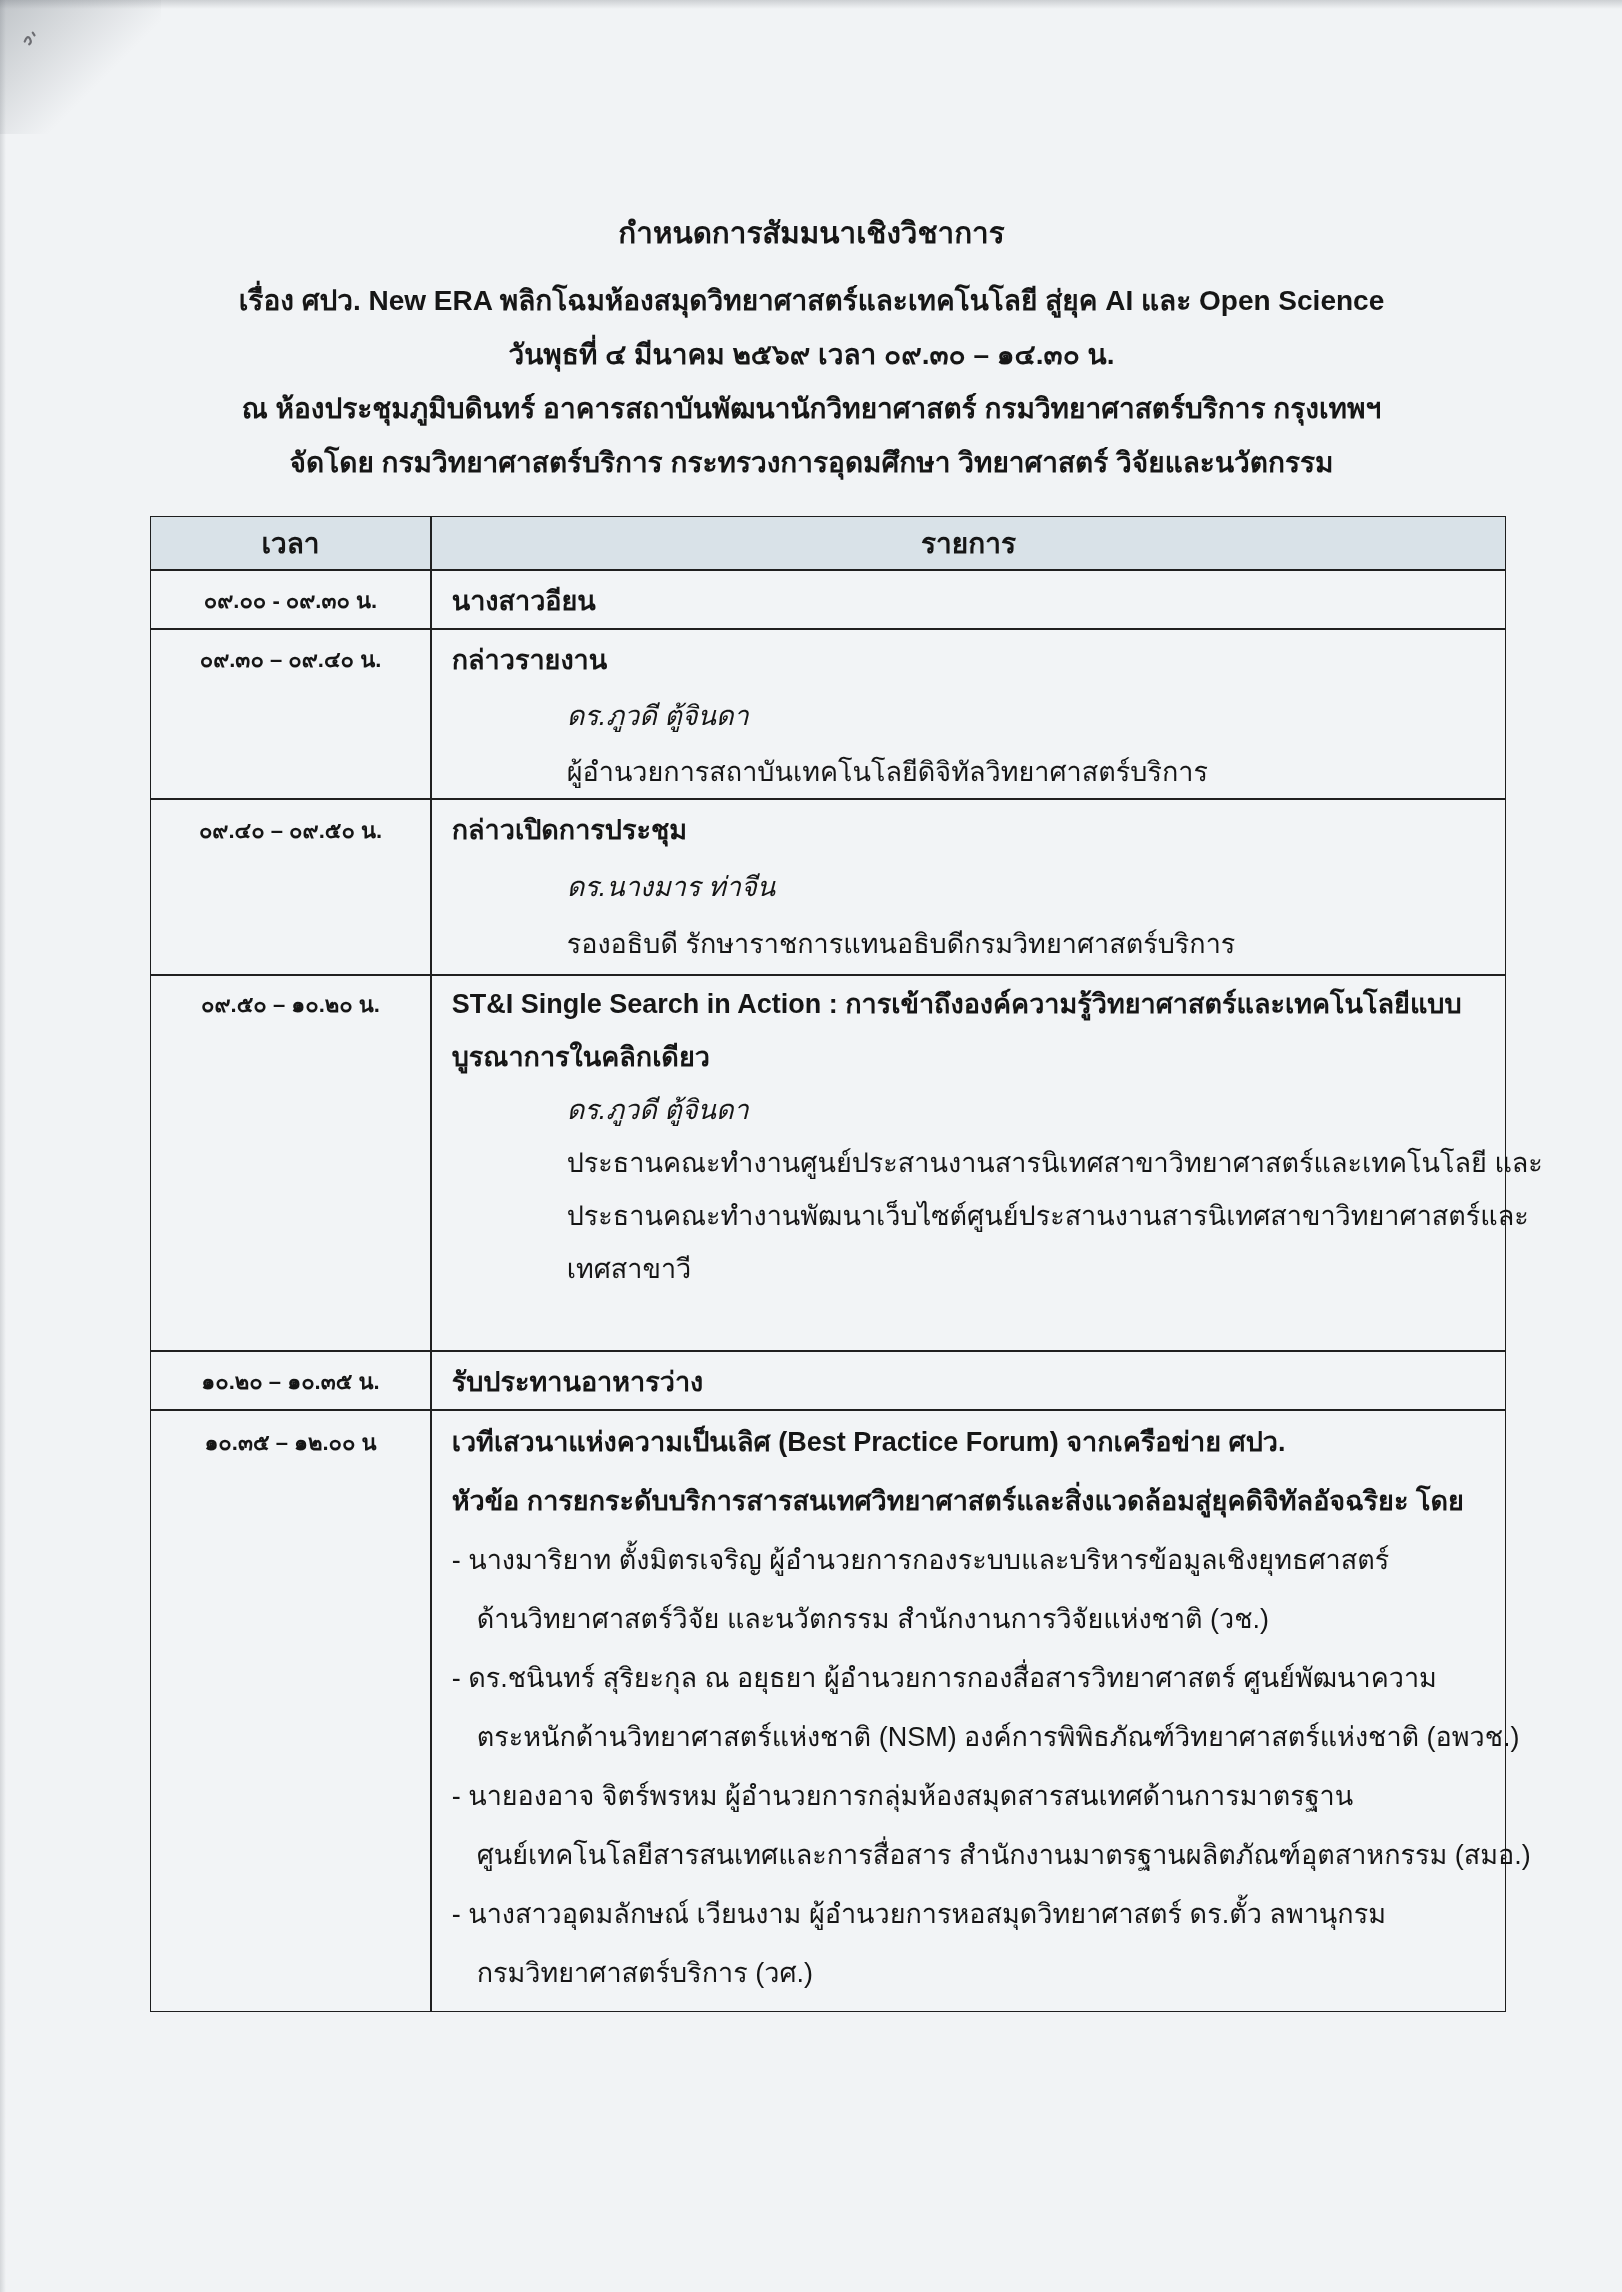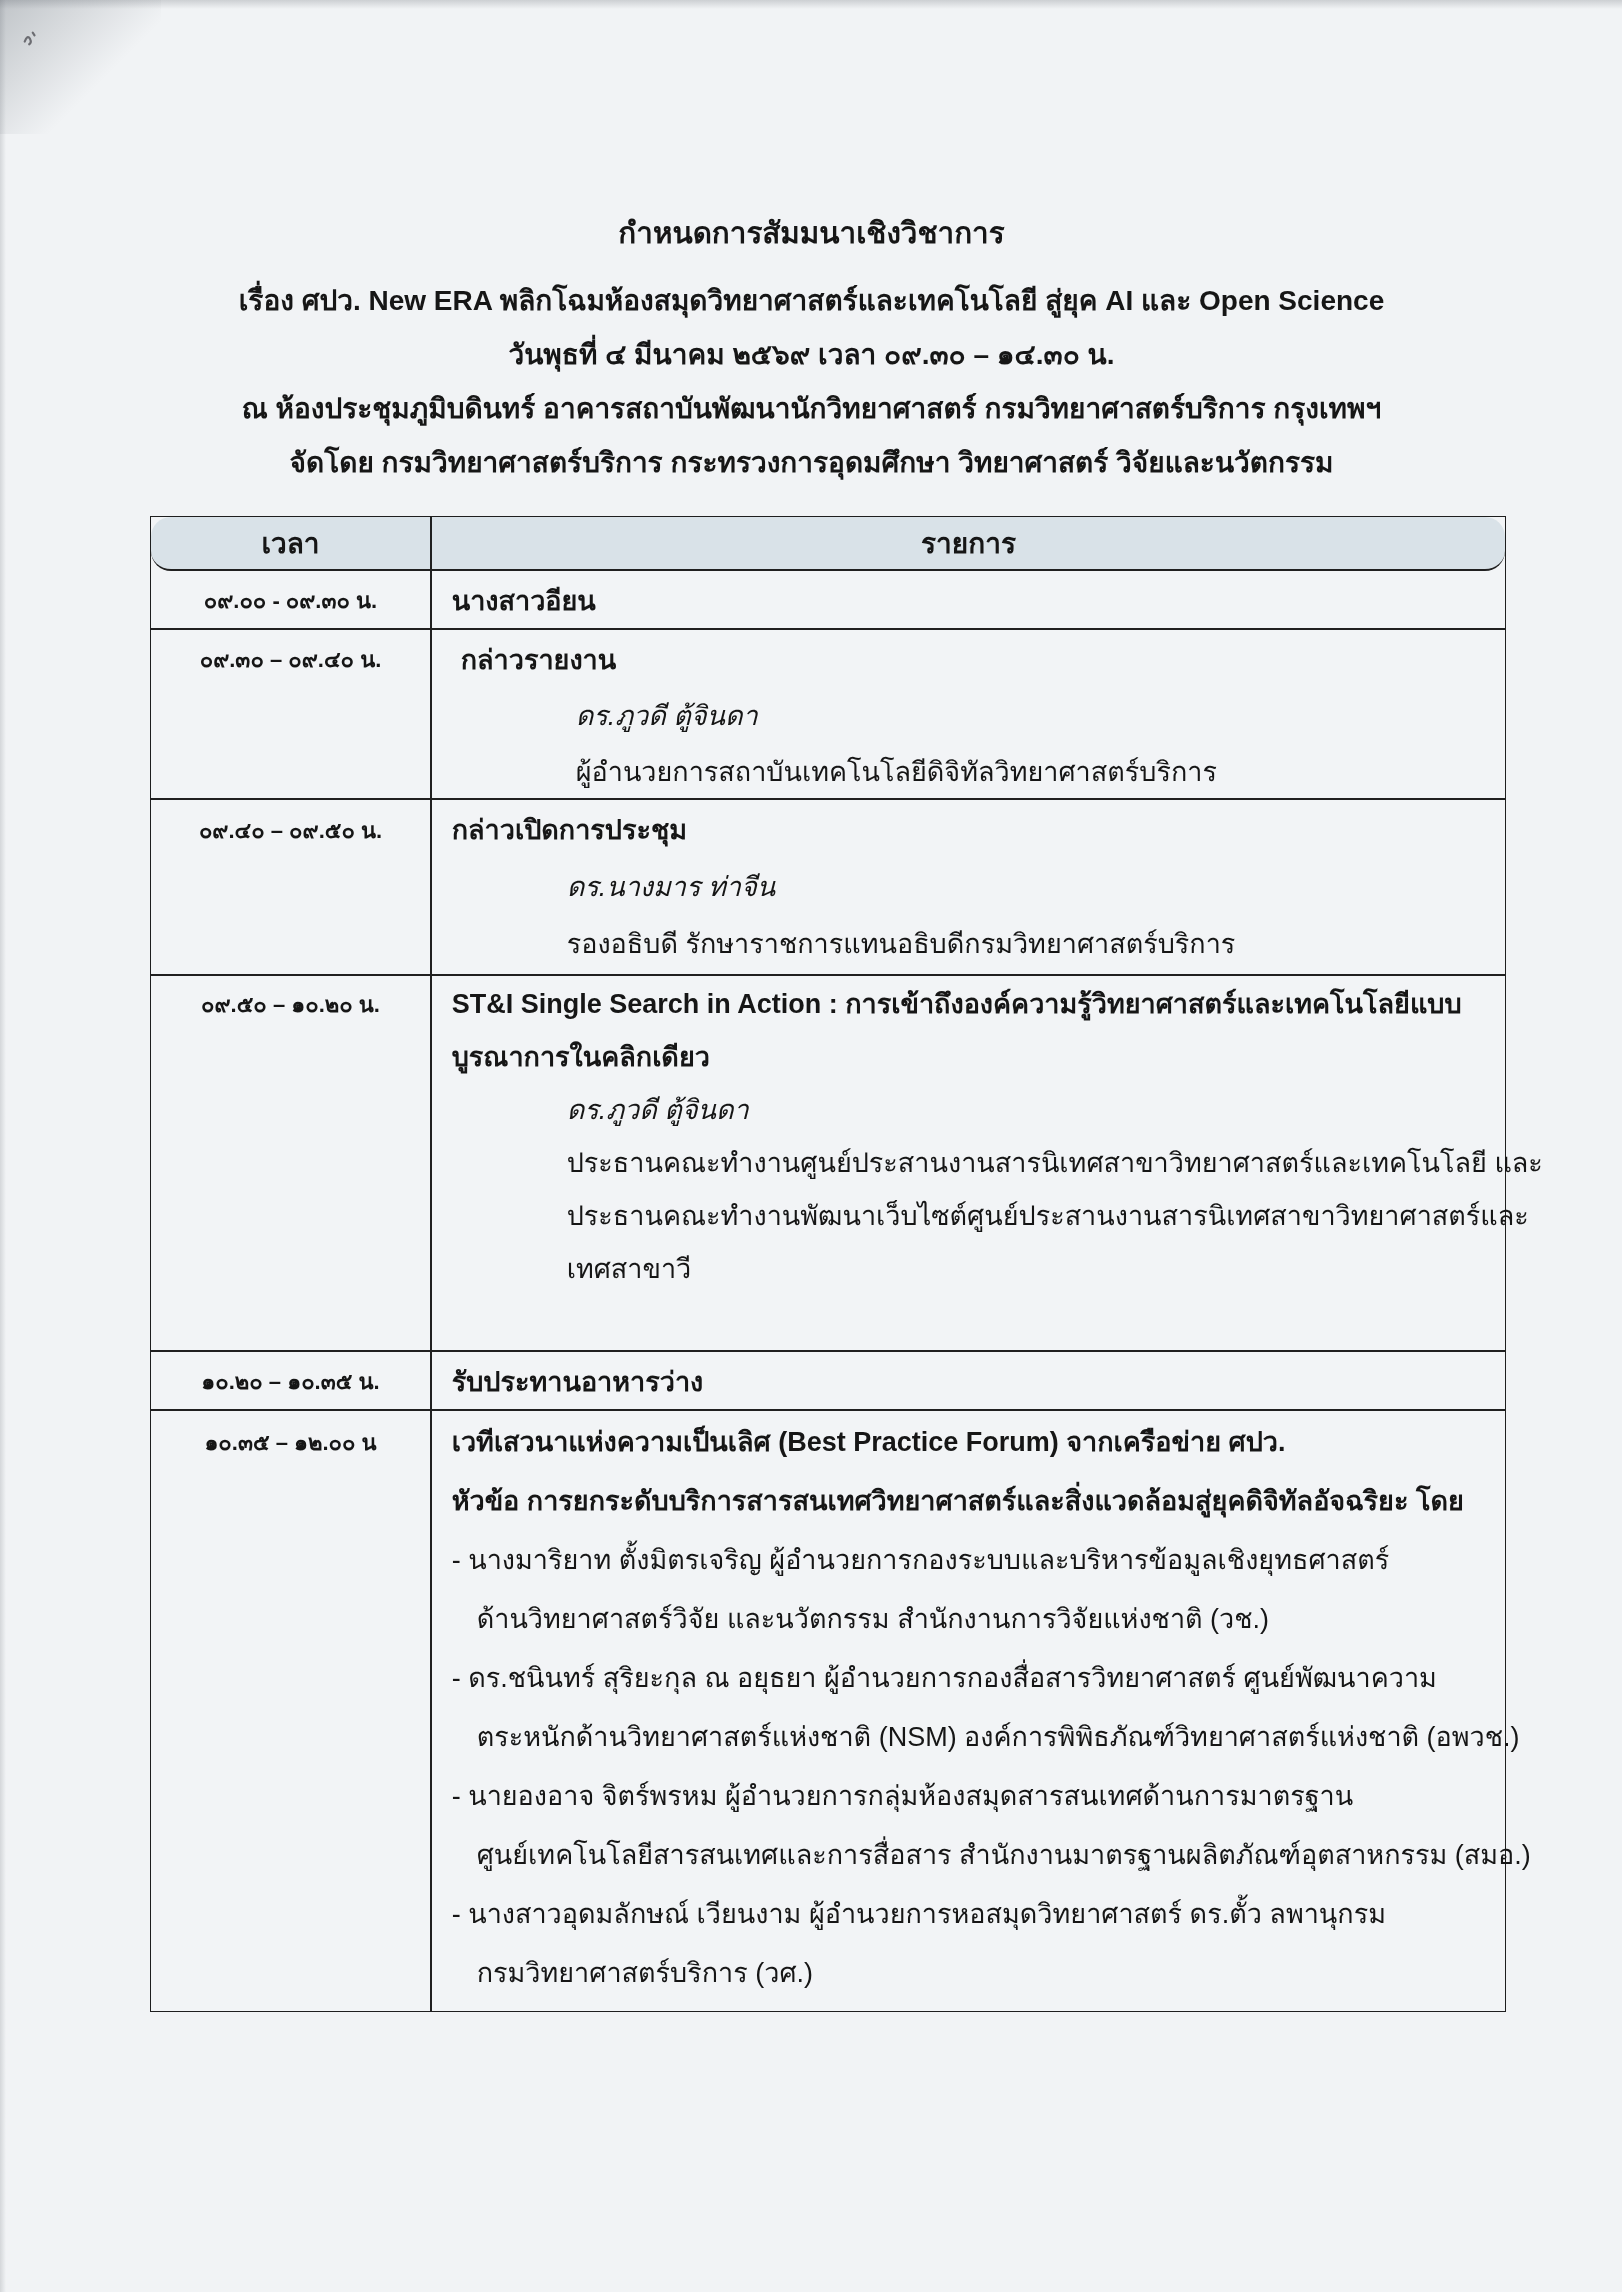--- a/index.html
+++ b/index.html
@@ -49,26 +49,26 @@
   .tr:last-child { border-bottom:none; }
   .td { min-width:0; }
   .td.time {
     border-right:2.7px solid #202020;
     text-align:center;
     font-size:22px; font-weight:600;
     padding-top:1.8px;
   }
   .td.item { padding-left:19.7px; padding-top:1.8px; }
 
-  .thead { background:#d9e2e8; height:54px;border-radius:20px; }
+  .thead { background:#d9e2e8; height:54px; }
   .thead .td { display:flex; align-items:center; justify-content:center;
                font-size:28px; font-weight:600; padding:0; }
 
   .h66  { height:59px;  }
-  .h190 { height:170px;gap:9px; }
+  .h190 { height:170px; }
   .h196 { height:176px; }
   .h360 { height:376px; }
   .h670 { height:600px; }
 
   .ln { font-size:27px; white-space:nowrap; }
   .h66  .ln, .h66  .td.time { line-height:56px; }
   .h190 .ln, .h190 .td.time { line-height:56px; }
   .h196 .ln, .h196 .td.time { line-height:57px; }
   .h360 .ln, .h360 .td.time { line-height:53px; }
   .h670 .ln, .h670 .td.time { line-height:59px; }

